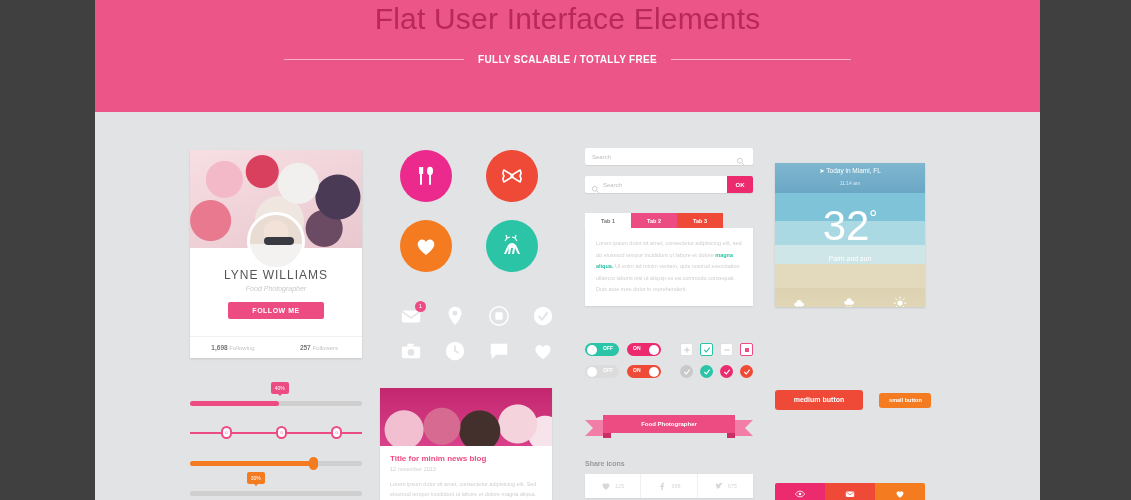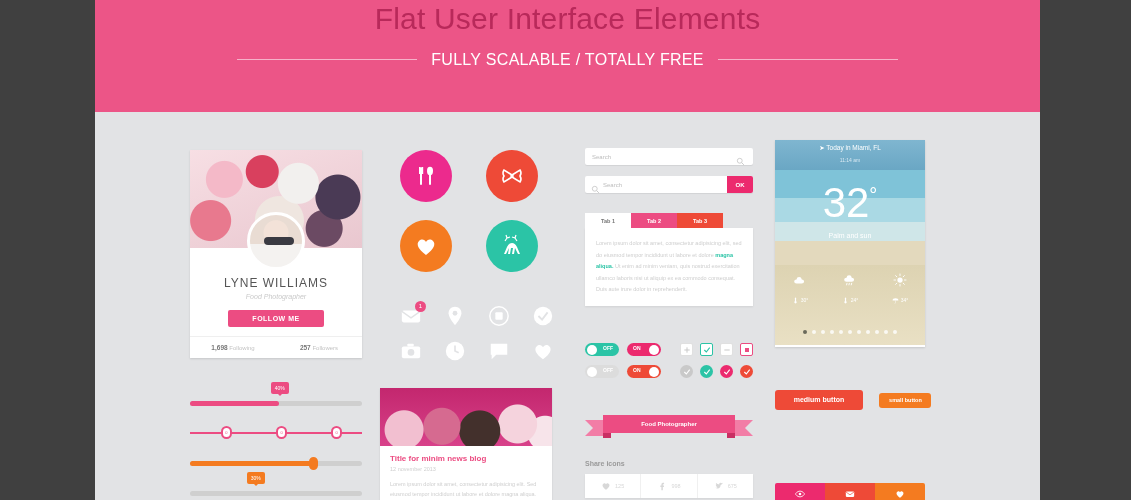--- a/index.html
+++ b/index.html
@@ -14,21 +14,21 @@
 
   
   .hdr { position: absolute; left: 0; top: 0; width: 945px; height: 112px; background: #ec5587; }
   .hdr-title {
     position: absolute; top: 2px; width: 945px; text-align: center;
     font-size: 30px; color: #b8295a; font-weight: 400; letter-spacing: .2px;
   }
   .hdr-sub-wrap { position: absolute; top: 50px; width: 945px; text-align: center; }
   .rule { display: inline-block; vertical-align: middle; width: 180px; height: 1px; background: rgba(255,255,255,.55); }
   .hdr-sub { display: inline-block; vertical-align: middle; padding: 0 10px;
-    font-size: 16px; font-weight: normal; color: #fff; letter-spacing: .3px; }
+    font-size: 10px; font-weight: bold; color: #fff; letter-spacing: .3px; }
   .hdr-cred { position: absolute; top: 68px; width: 945px; text-align: center;
     font-size: 10px; color: #f6c7d7; }
 
   
   .col { position: absolute; }
   .card { background: #fff; }
 
   
   #profile { left: 95px; top: 150px; width: 172px; height: 208px; background: #fff;
              box-shadow: 0 1px 2px rgba(0,0,0,.13); }
@@ -42,21 +42,21 @@
       radial-gradient(circle at 52% 72%, #efe6e0 0 24px, transparent 25px),
       radial-gradient(circle at 78% 80%, #6b4a63 0 18px, transparent 19px),
       linear-gradient(160deg,#f7dfe4,#e9c7cf); }
   .pc-avatar { position: absolute; left: 50%; top: 62px; transform: translateX(-50%);
     width: 58px; height: 58px; border-radius: 50%; border: 3px solid #fff;
     background: radial-gradient(circle at 50% 34%, #f3e2d8 0 12px, transparent 13px),
                 linear-gradient(180deg,#e9dcd3 0 55%, #f4f2f0 55%);
     overflow: hidden; z-index: 3; }
   .pc-avatar .shades { position: absolute; left: 14px; top: 22px; width: 30px; height: 8px;
     background: #3a3a42; border-radius: 4px; }
-  .pc-name { text-align: center; margin-top: 28px; font-size: 12px; letter-spacing: 1px;
+  .pc-name { text-align: center; margin-top: 20px; font-size: 12px; letter-spacing: 1px;
     color: #555; }
   .pc-role { text-align: center; font-size: 7px; color: #c9c9c9; font-style: italic; margin-top: 3px; }
   .pc-follow { display: block; margin: 10px auto 0; width: 96px; height: 17px; line-height: 17px;
     background: #ec4c82; color: #fff; font-size: 7px; font-weight: bold; text-align: center;
     border-radius: 2px; letter-spacing: .5px; border: none; cursor: pointer; }
   .pc-stats { position: absolute; left: 0; bottom: 0; width: 100%; height: 22px;
     border-top: 1px solid #efefef; display: flex; align-items: center; }
   .pc-stat { flex: 1; text-align: center; font-size: 6px; color: #c4c4c4; }
   .pc-stat b { color: #777; font-size: 6.5px; }
 
@@ -180,21 +180,21 @@
   #share { left: 490px; top: 460px; width: 168px; }
   .sh-title { font-size: 7px; color: #9a9a9a; font-weight: bold; margin-bottom: 7px; }
   .sh-bar { display: flex; background: #fff; height: 24px; box-shadow: 0 1px 2px rgba(0,0,0,.07); }
   .sh-item { flex: 1; display: flex; align-items: center; justify-content: center; gap: 4px;
     border-right: 1px solid #f0f0f0; cursor: pointer; }
   .sh-item:last-child { border-right: none; }
   .sh-item svg { width: 10px; height: 10px; fill: #d8d8d8; }
   .sh-count { font-size: 5.5px; color: #d8d8d8; }
 
   
-  #weather { left: 680px; top: 140px; width: 150px; height: 207px; overflow: hidden;
+  #weather { left: 680px; top: 163px; width: 150px; height: 144px; overflow: hidden;
              box-shadow: 0 1px 2px rgba(0,0,0,.12); }
   .wx-sky { position: relative; height: 30px; background: linear-gradient(180deg,#7fb6d0,#6aa7c4); }
   .wx-bar { position: absolute; left: 0; top: 4px; width: 100%; text-align: center;
     color: #fff; font-size: 6.5px; }
   .wx-time { position: absolute; left: 0; top: 17px; width: 100%; text-align: center;
     color: #d7e8f2; font-size: 5px; }
   .wx-sea { position: relative; height: 95px;
     background: linear-gradient(180deg,#7fc3d8 0 30%, #aad9e4 30% 55%, #cfe6e8 55% 75%, #e3d9bd 75%); }
   .wx-temp { position: absolute; left: 0; top: 12px; width: 100%; text-align: center;
     color: #fff; font-size: 42px; font-weight: 300; line-height: 1; }

